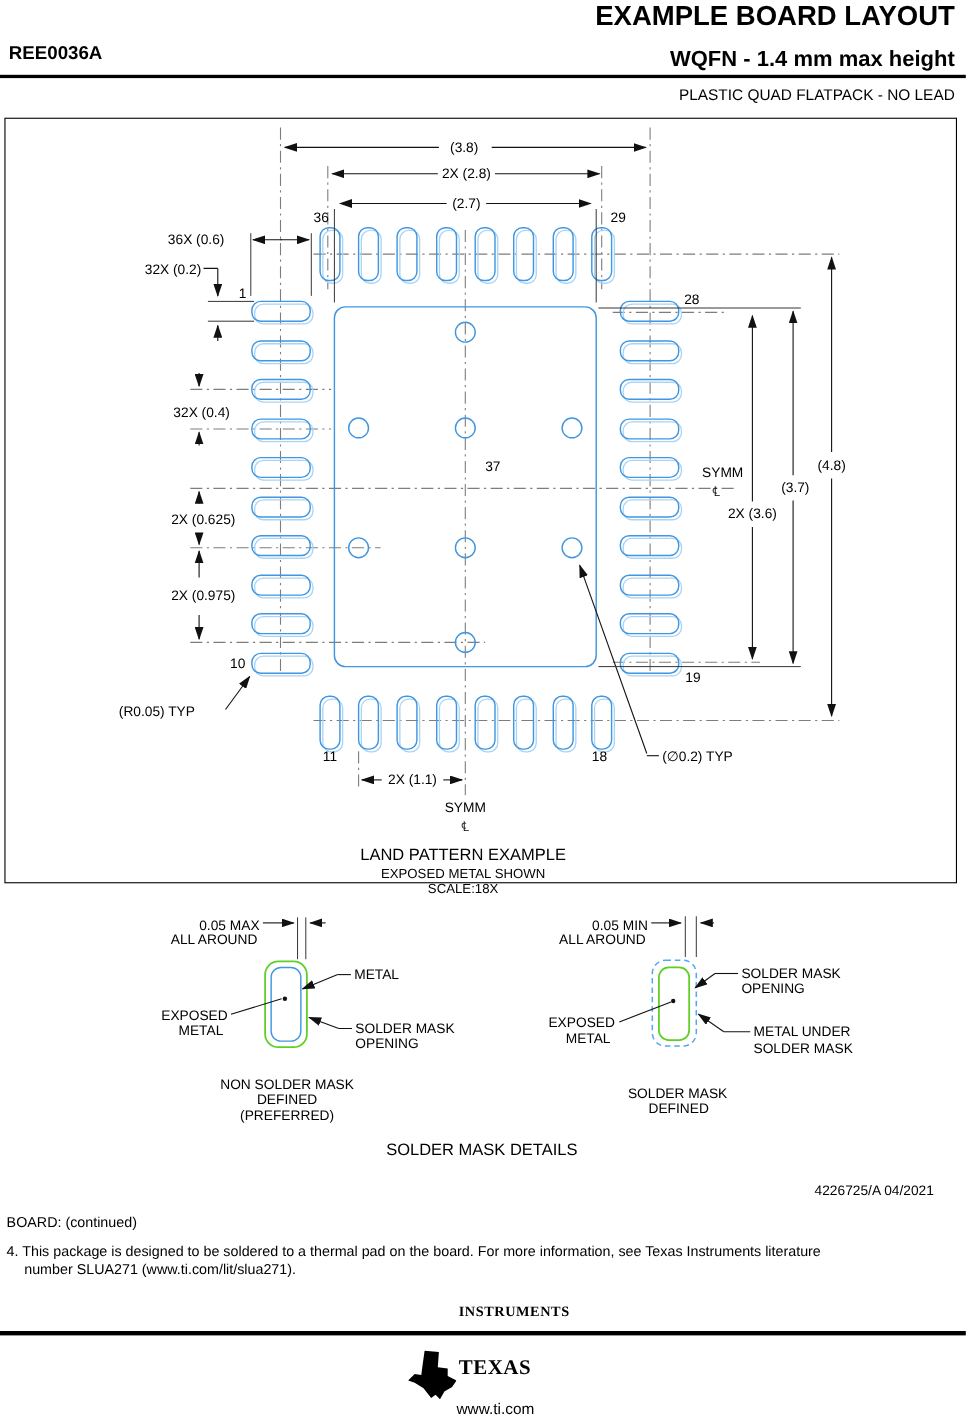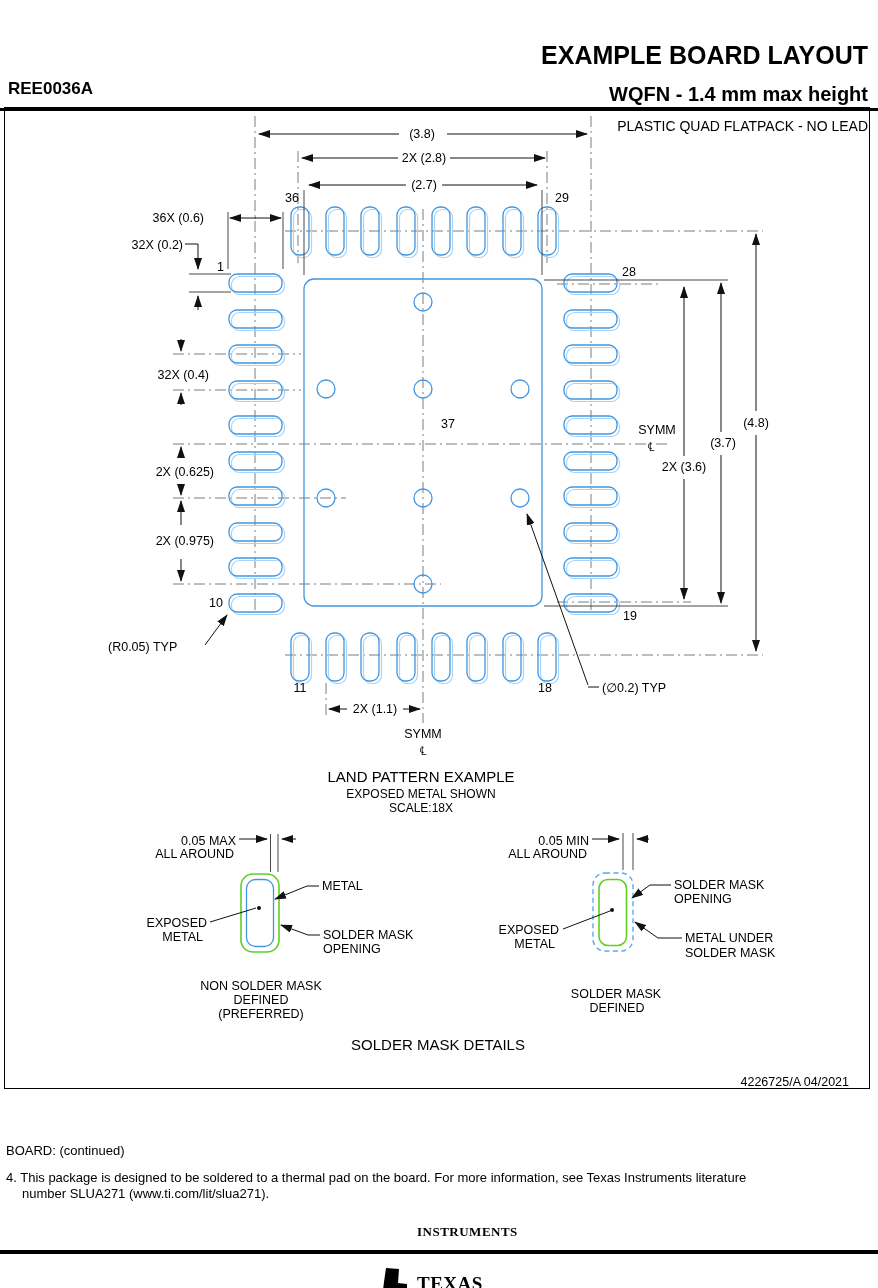--- a/index.html
+++ b/index.html
@@ -1,23 +1,23 @@
 <!DOCTYPE html>
 <html><head>
 <meta charset="utf-8">
 <style>
   html,body{margin:0;padding:0;background:#fff;}
   body{width:878px;height:1288px;position:relative;font-family:"Liberation Sans",sans-serif;color:#000;overflow:hidden;}
-  .abs{position:absolute;white-space:nowrap;margin-top:40px;}
+  .abs{position:absolute;white-space:nowrap;}
   #doc-title{top:1px;right:10px;font-size:25px;font-weight:bold;}
   #part-number{top:39px;left:8px;font-size:17px;font-weight:bold;}
   #package-line{top:43px;right:10px;font-size:20px;font-weight:bold;}
   #header-rule{top:68px;left:0;width:878px;height:3px;background:#000;}
   #package-subtitle{top:78px;right:10px;font-size:14px;}
-  #drawing-box{position:absolute;top:107px;left:4px;width:866px;height:982px;border:1.5px solid #000;box-sizing:border-box;}
+  #drawing-box{position:absolute;top:107px;left:4px;width:866px;height:696px;border:1.5px solid #000;box-sizing:border-box;}
   #notes-heading{top:1103px;left:6px;font-size:13px;}
   #note4-line1{top:1130px;left:6px;font-size:13px;}
   #note4-line2{top:1146px;left:22px;font-size:13px;}
   #footer-bar{top:1210px;left:0;width:878px;height:4px;background:#000;}
   #ti-logo{top:1227px;left:371px;}
   #brand-line1{top:1233px;left:417px;font-family:"Liberation Serif",serif;font-weight:bold;font-size:19px;letter-spacing:.5px;}
   #brand-line2{top:1184px;left:417px;font-family:"Liberation Serif",serif;font-weight:bold;font-size:13px;letter-spacing:.5px;}
   #footer-url{top:1272px;left:415px;font-size:14px;}
   svg text{font-family:"Liberation Sans",sans-serif;font-size:12.5px;fill:#000;}
   svg text.big{font-size:15px;}

